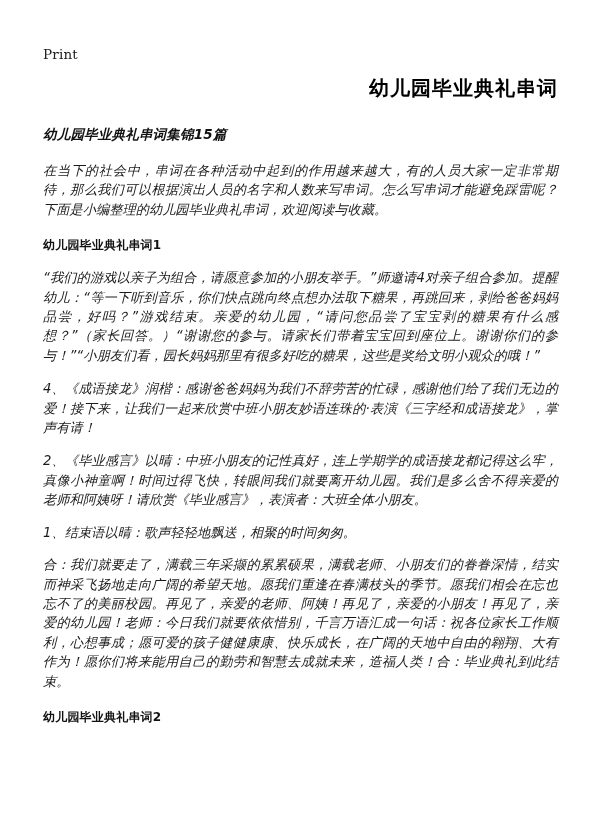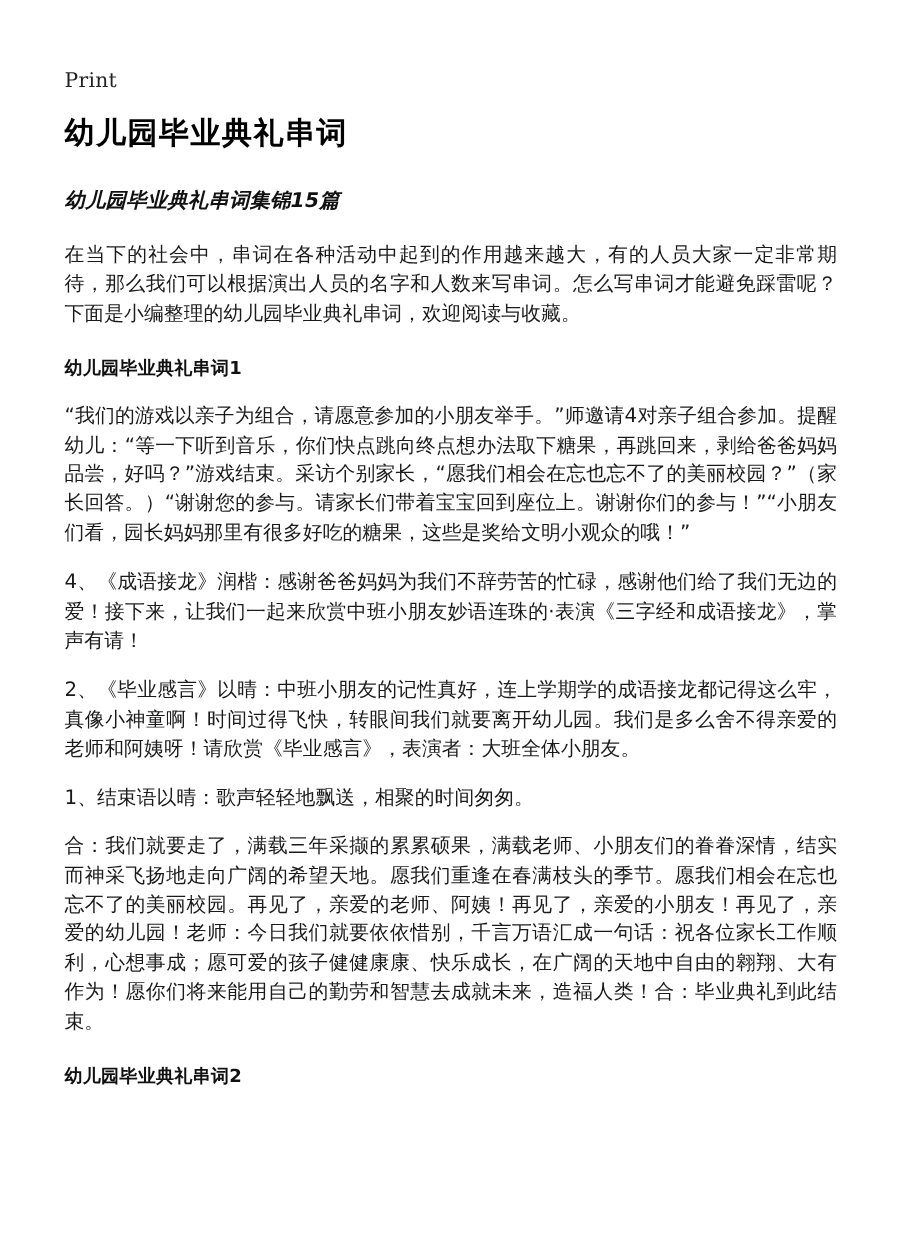--- a/index.html
+++ b/index.html
@@ -40,21 +40,21 @@
   .content {
     position: absolute;
     left: 43px;
     top: 74px;
     width: 515px;
   }
 
   .doc-title {
     font-size: 20px;
     font-weight: bold;
-    text-align: left;
+    text-align: right;
     color: #000000;
     line-height: 28px;
     margin: 0 0 22px 0;
     letter-spacing: 1px;
   }
 
   .subheading {
     font-size: 13.5px;
     font-weight: bold;
     color: #111111;
@@ -75,20 +75,21 @@
 
   p.para {
     font-size: 13.2px;
     line-height: 19.4px;
     color: #1a1a1a;
     margin: 0 0 14px 0;
     text-align: justify;
     text-justify: inter-ideograph;
     word-break: break-all;
     letter-spacing: 0.05px;
+    font-style: italic;
   }
 
   p.para.tight {
     margin-bottom: 13px;
   }
 </style>
 </head>
 <body>
 
 <div class="page">
@@ -98,21 +99,21 @@
   <div class="content">
 
     <h1 class="doc-title">幼儿园毕业典礼串词</h1>
 
     <div class="subheading">幼儿园毕业典礼串词集锦15篇</div>
 
     <p class="para">在当下的社会中，串词在各种活动中起到的作用越来越大，有的人员大家一定非常期待，那么我们可以根据演出人员的名字和人数来写串词。怎么写串词才能避免踩雷呢？下面是小编整理的幼儿园毕业典礼串词，欢迎阅读与收藏。</p>
 
     <div class="section-heading">幼儿园毕业典礼串词1</div>
 
-    <p class="para">“我们的游戏以亲子为组合，请愿意参加的小朋友举手。”师邀请4对亲子组合参加。提醒幼儿：“等一下听到音乐，你们快点跳向终点想办法取下糖果，再跳回来，剥给爸爸妈妈品尝，好吗？”游戏结束。采访个别家长，“愿我们相会在忘也忘不了的美丽校园？”（家长回答。）“谢谢您的参与。请家长们带着宝宝回到座位上。谢谢你们的参与！”“小朋友们看，园长妈妈那里有很多好吃的糖果，这些是奖给文明小观众的哦！”</p>
+    <p class="para">“我们的游戏以亲子为组合，请愿意参加的小朋友举手。”师邀请4对亲子组合参加。提醒幼儿：“等一下听到音乐，你们快点跳向终点想办法取下糖果，再跳回来，剥给爸爸妈妈品尝，好吗？”游戏结束。亲爱的幼儿园，“请问您品尝了宝宝剥的糖果有什么感想？”（家长回答。）“谢谢您的参与。请家长们带着宝宝回到座位上。谢谢你们的参与！”“小朋友们看，园长妈妈那里有很多好吃的糖果，这些是奖给文明小观众的哦！”</p>
 
     <p class="para">4、《成语接龙》润楷：感谢爸爸妈妈为我们不辞劳苦的忙碌，感谢他们给了我们无边的爱！接下来，让我们一起来欣赏中班小朋友妙语连珠的·表演《三字经和成语接龙》，掌声有请！</p>
 
     <p class="para tight">2、《毕业感言》以晴：中班小朋友的记性真好，连上学期学的成语接龙都记得这么牢，真像小神童啊！时间过得飞快，转眼间我们就要离开幼儿园。我们是多么舍不得亲爱的老师和阿姨呀！请欣赏《毕业感言》，表演者：大班全体小朋友。</p>
 
     <p class="para tight">1、结束语以晴：歌声轻轻地飘送，相聚的时间匆匆。</p>
 
     <p class="para">合：我们就要走了，满载三年采撷的累累硕果，满载老师、小朋友们的眷眷深情，结实而神采飞扬地走向广阔的希望天地。愿我们重逢在春满枝头的季节。愿我们相会在忘也忘不了的美丽校园。再见了，亲爱的老师、阿姨！再见了，亲爱的小朋友！再见了，亲爱的幼儿园！老师：今日我们就要依依惜别，千言万语汇成一句话：祝各位家长工作顺利，心想事成；愿可爱的孩子健健康康、快乐成长，在广阔的天地中自由的翱翔、大有作为！愿你们将来能用自己的勤劳和智慧去成就未来，造福人类！合：毕业典礼到此结束。</p>
 
     <div class="section-heading">幼儿园毕业典礼串词2</div>

